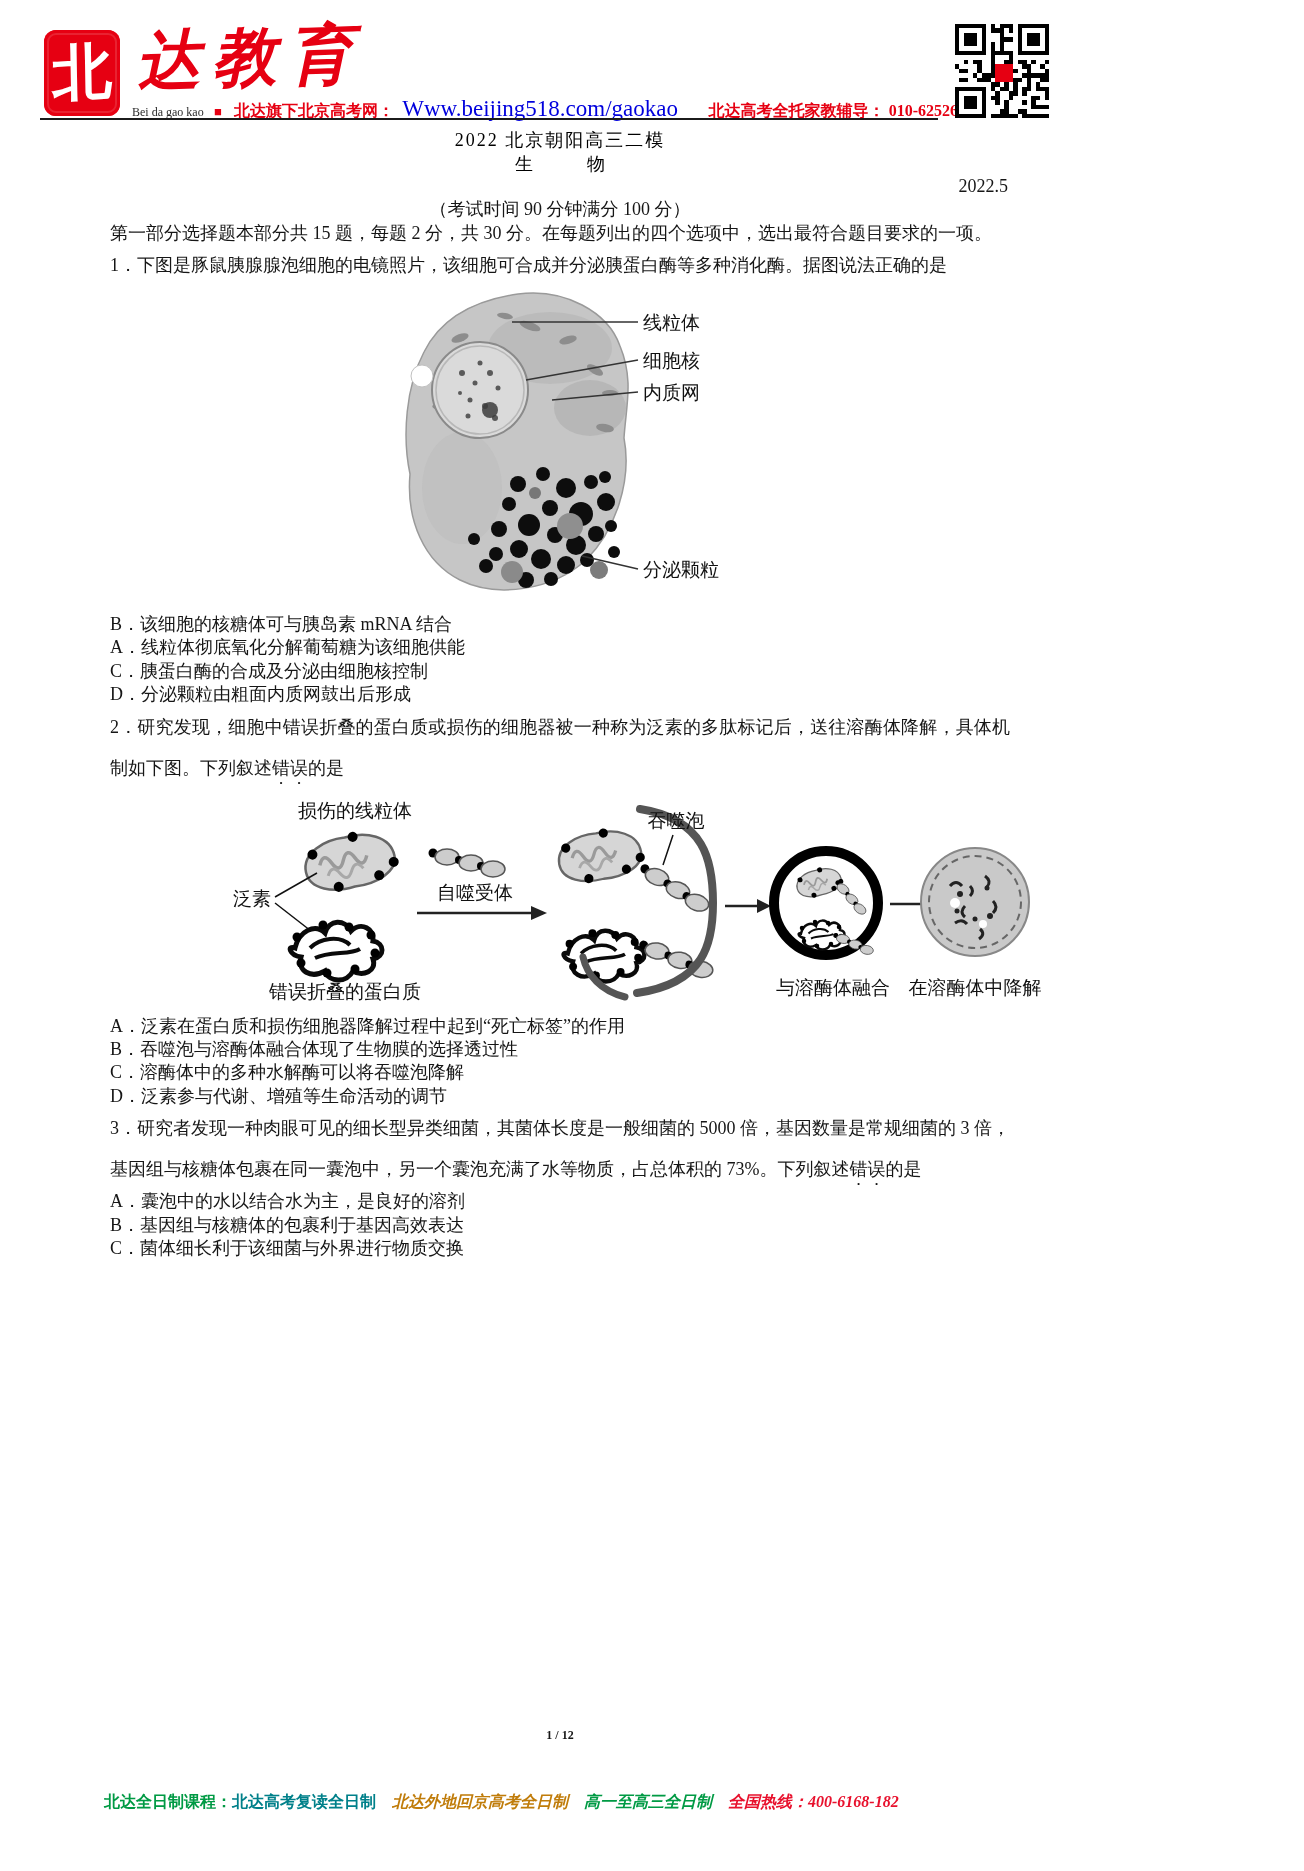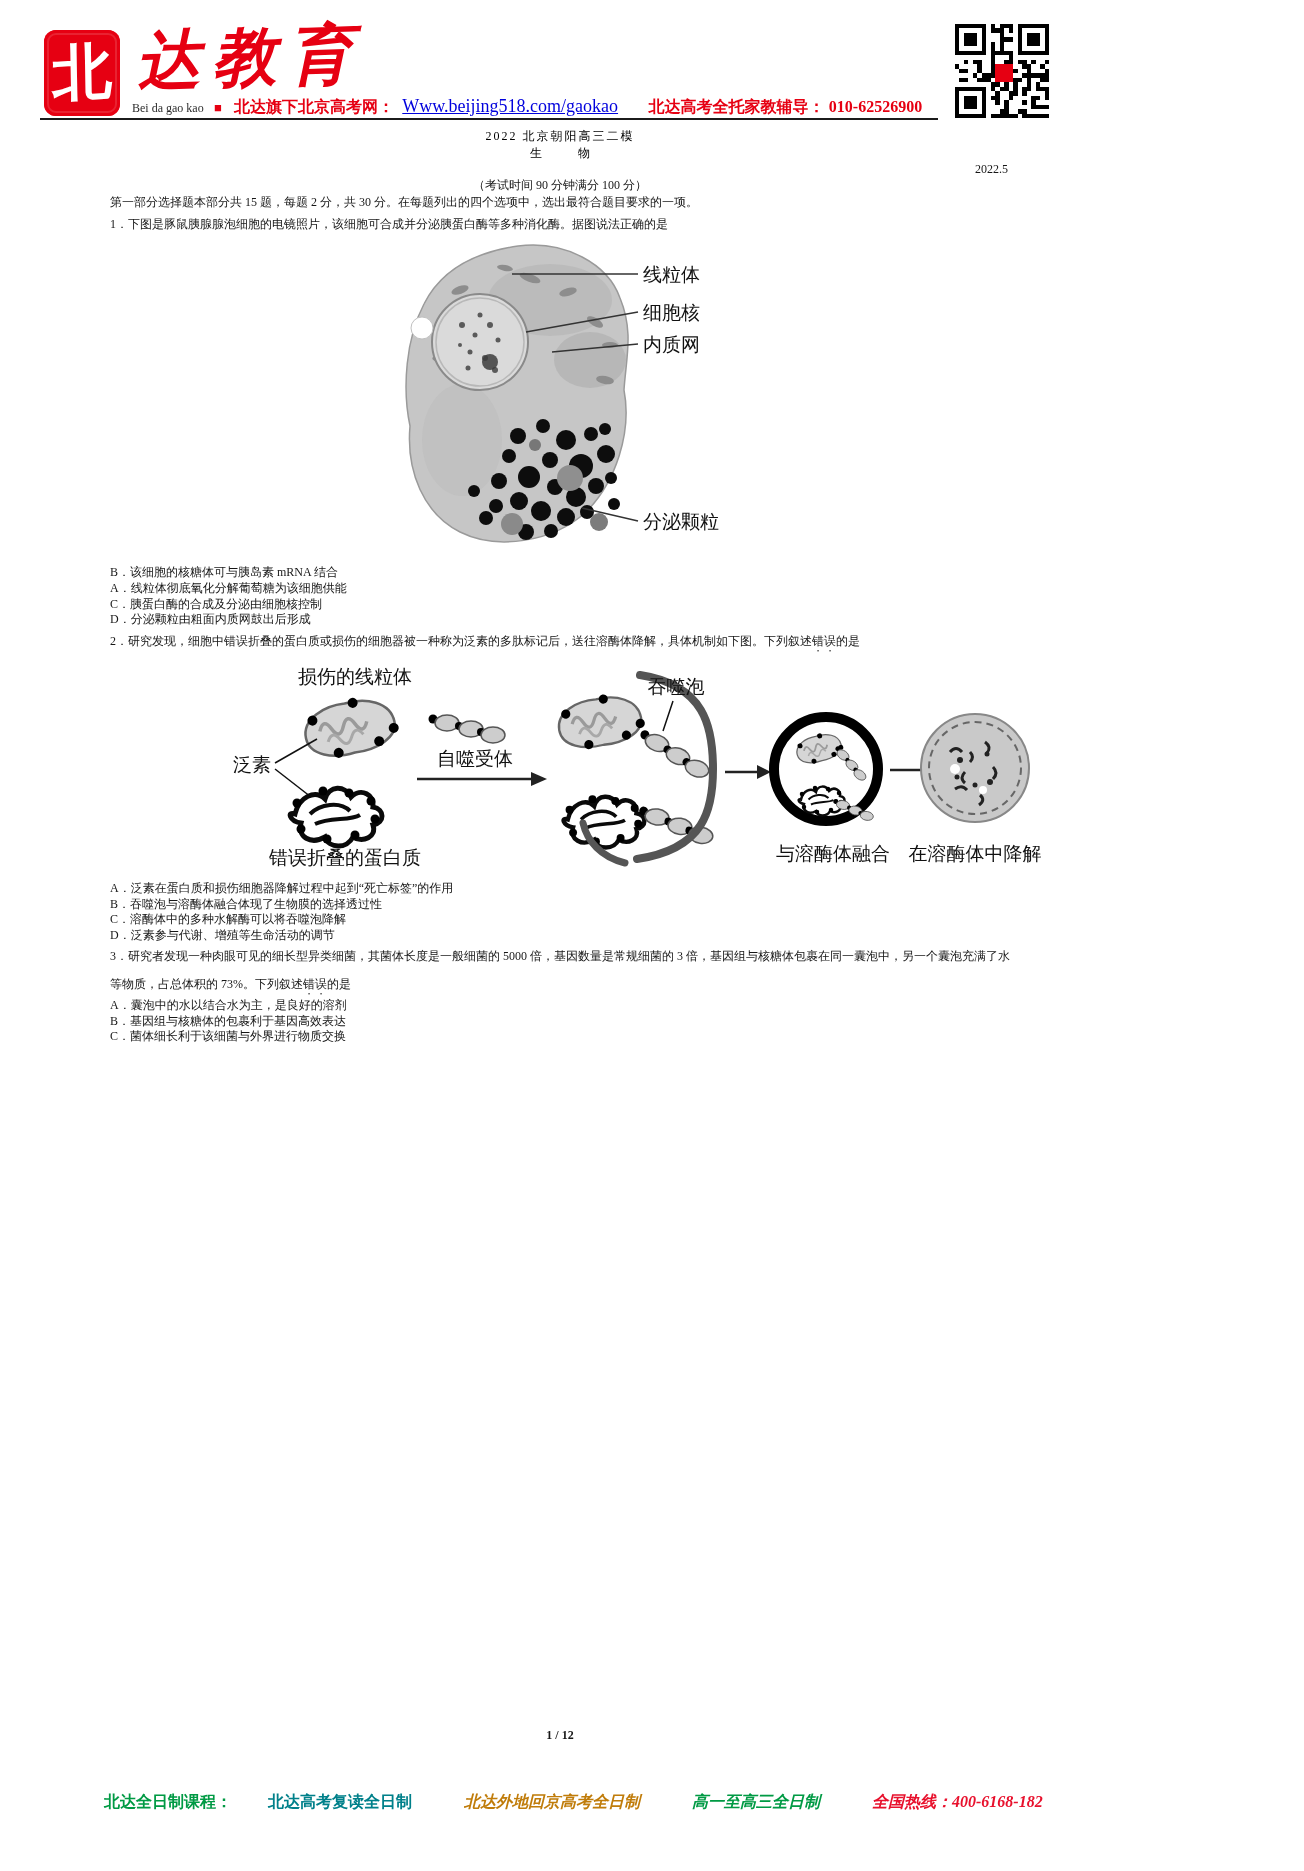--- a/index.html
+++ b/index.html
@@ -16,47 +16,47 @@
   }
   .seal span { color:#fff; font-size:60px; font-weight:bold; transform:rotate(-4deg) skewX(-3deg); }
   .brand-script {
     position:absolute; left:96px; top:-8px; color:#e60012; font-size:64px; font-weight:bold;
     font-style:italic; letter-spacing:12px; transform:rotate(-2deg);
   }
   .hdr-line { position:absolute; left:92px; top:74px; white-space:nowrap; font-size:17px; }
   .pinyin { color:#2b2b2b; font-size:12px; }
   .sq { color:#e60012; font-size:13px; margin:0 8px 0 6px; }
   .red-b { color:#e60012; font-weight:bold; font-size:16px; }
-  .lnk { color:#0000dd; text-decoration:underline; font-size:18px; margin-left:4px; }
+  .lnk { color:#0000dd; text-decoration:underline; font-size:23px; margin-left:4px; }
   .gap16 { display:inline-block; width:22px; }
   .rule { position:absolute; left:40px; top:118px; width:898px; border-top:2px solid #1b1b1b; }
   .qr { position:absolute; left:955px; top:24px; width:94px; height:94px; }
   
   .content { position:absolute; left:110px; top:128px; width:900px; }
-  .content p { margin:0; font-size:12px; }
+  .content p { margin:0; font-size:18px; }
   .title { text-align:center; font-size:31px; letter-spacing:2px; margin-top:12px; color:#000; }
   .subject { text-align:center; font-size:34px; margin-top:20px; color:#000; }
   .date { text-align:right; font-size:17px; margin-top:16px; padding-right:2px; }
   .exam-info { text-align:center; font-size:17.5px; margin-top:8px; }
   .intro { margin-top:16px; text-align:justify; }
   .stem { line-height:2.28; text-align:justify; }
   .mt18 { margin-top:18px; } .mt16 { margin-top:10px; } .mt8 { margin-top:8px; } .mt6 { margin-top:6px; }
   .opt { line-height:1.3; margin-bottom:17px; }
   .fig1 { margin:2px 0 6px 290px; width:380px; height:315px; }
   .fig2 { margin:2px 0 8px 85px; width:860px; height:212px; }
   .emdot {
     -webkit-text-emphasis:filled dot #111; text-emphasis:filled dot #111;
     -webkit-text-emphasis-position:under right; text-emphasis-position:under right;
   }
   svg text { font-family:"Liberation Serif","DejaVu Serif",serif; fill:#111; }
   
   .pagenum { position:absolute; left:110px; top:1728px; width:900px; text-align:center;
              font-size:12px; font-weight:bold; }
   .ftr { position:absolute; left:104px; top:1792px; width:850px; display:flex; align-items:baseline;
-         font-size:16px; font-weight:bold; white-space:nowrap;gap:36px; }
+         font-size:16px; font-weight:bold; white-space:nowrap; }
   .ftr .g { margin-left:16px;font-style:italic; } .ftr .g0 { margin-left:0; }
 </style>
 </head>
 <body>
 
 <div class="page">
 
   <div class="hdr">
     <div class="seal">
       <span>北</span>

